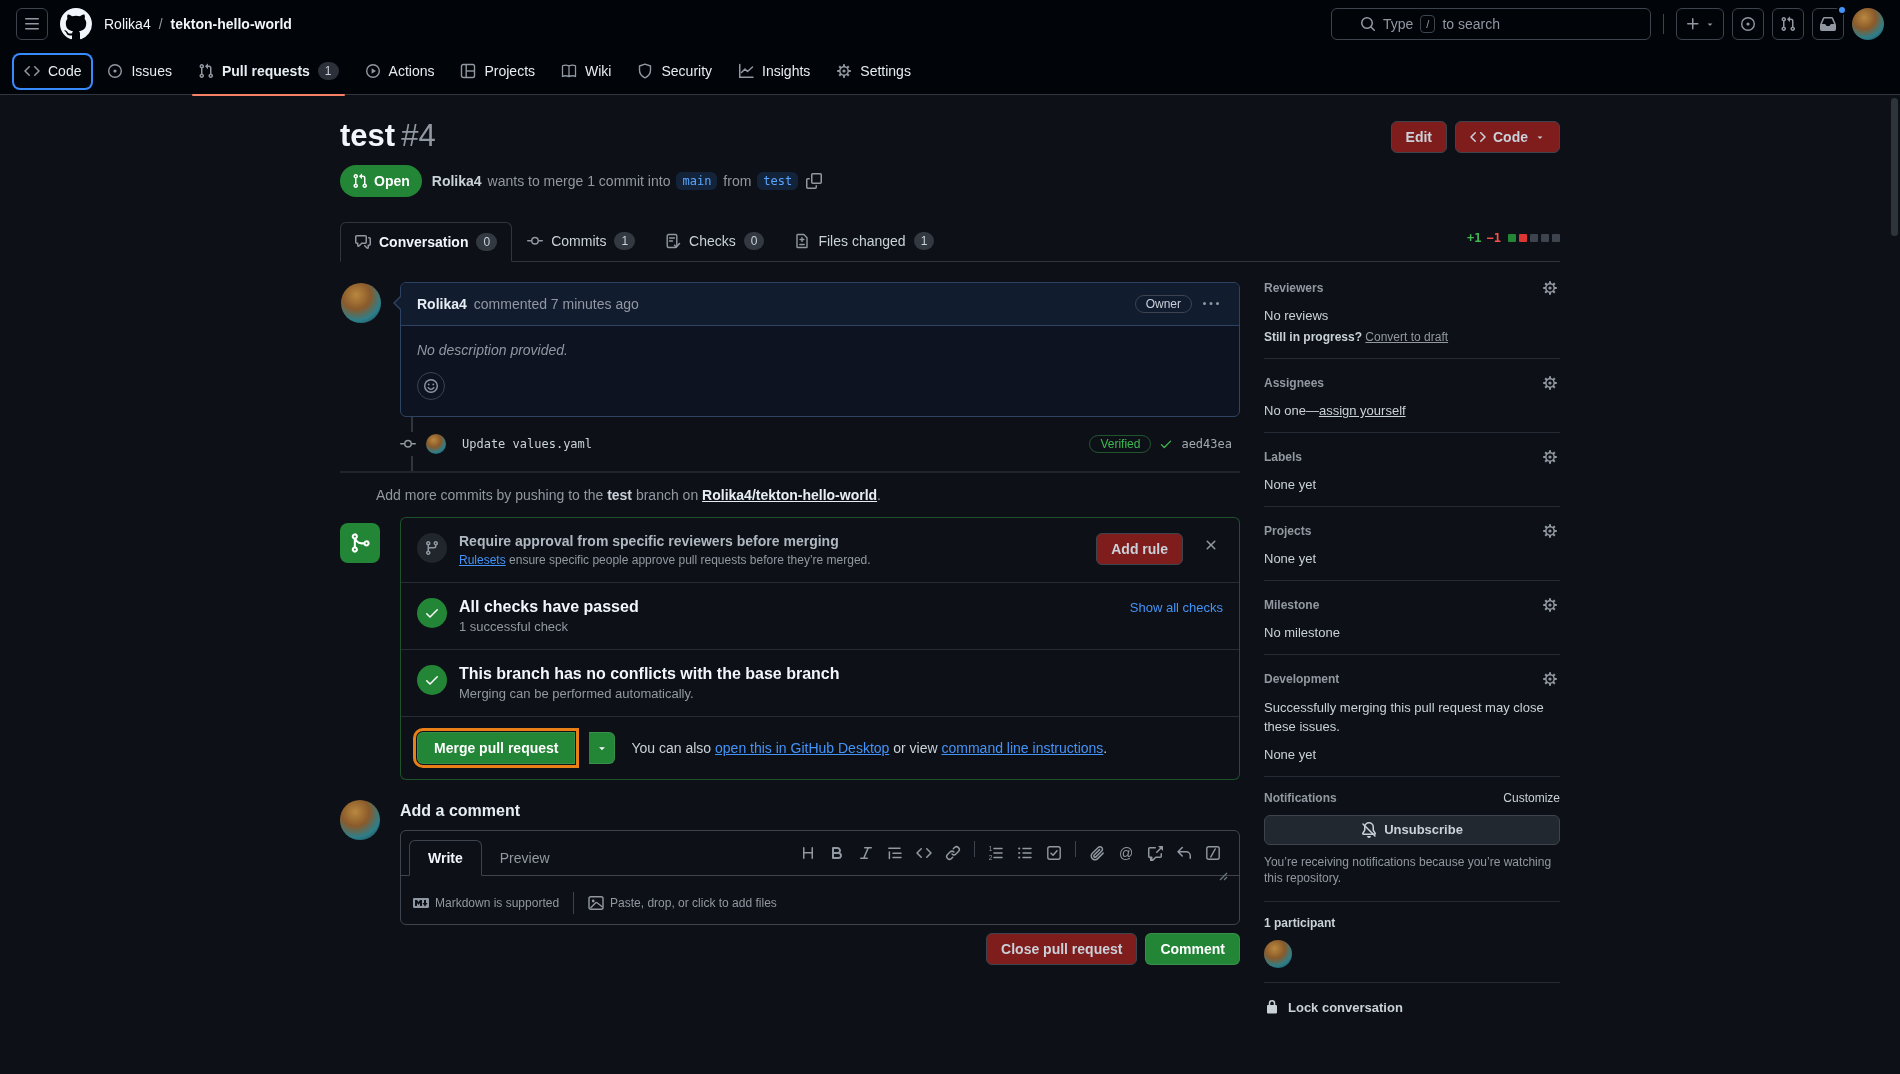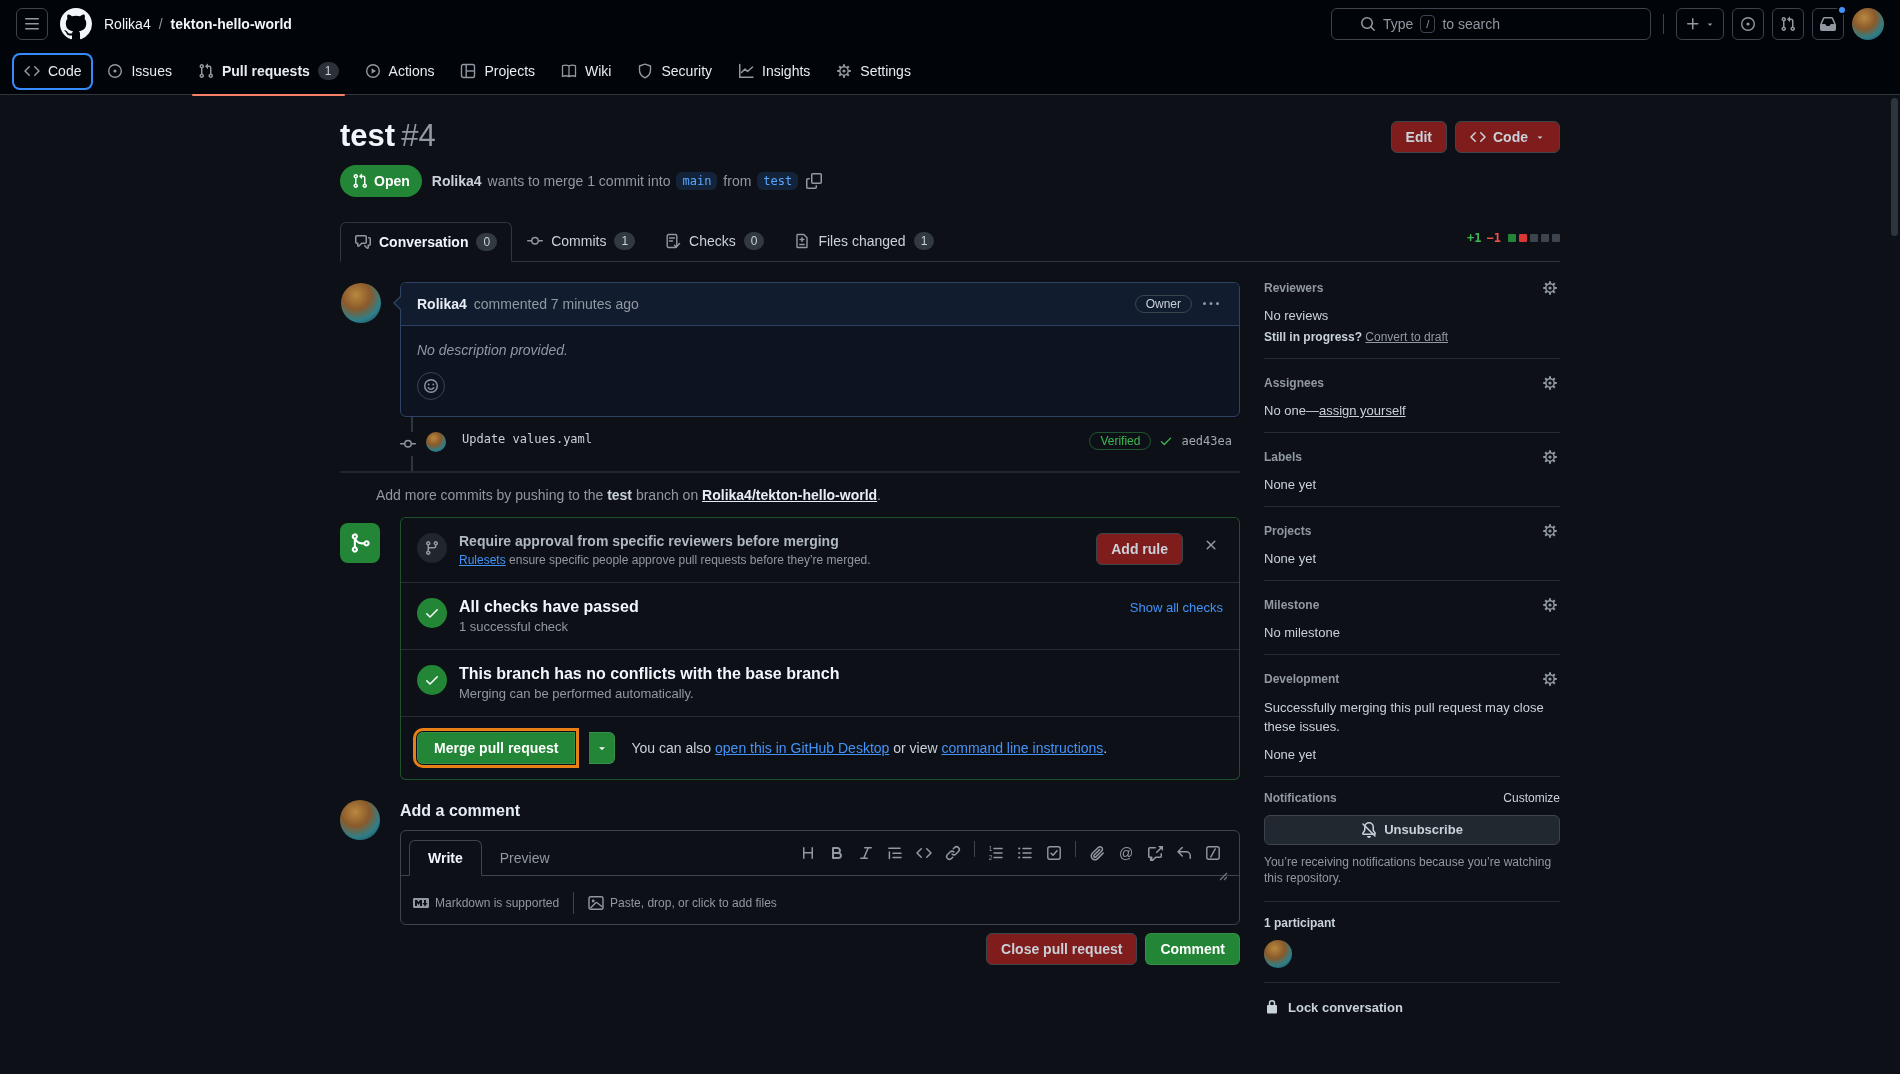--- a/index.html
+++ b/index.html
@@ -79,21 +79,21 @@
 .comment-head::after { content:""; position:absolute; left:-6.5px; top:13px; border-style:solid; border-width:7px 7px 7px 0; border-color:transparent #121c2f transparent transparent; }
 .comment-head .author { font-weight:700; color:#e6edf3; }
 .comment-head .meta { color:#9198a1; }
 .owner-badge { margin-left:auto; border:1px solid #3d444d; border-radius:2em; padding:1px 10px; font-size:12px; color:#c9d1d9; }
 .kebab-btn { background:none; border:none; color:#9198a1; padding:4px; }
 .comment-body { padding:16px; }
 .no-desc { color:#9198a1; font-style:italic; }
 .react-btn { margin-top:14px; width:28px; height:28px; border-radius:50%; border:1px solid #3d444d; background:none; color:#9198a1; display:flex; align-items:center; justify-content:center; }
 
 
-.commit-row { position:relative; margin-left:60px; padding:15px 8px 15px 0; display:flex; align-items:flex-start; gap:10px; }
+.commit-row { position:relative; margin-left:60px; padding:15px 8px 15px 0; display:flex; align-items:center; gap:10px; }
 .commit-row::before { content:""; position:absolute; left:11px; top:0; bottom:0; width:2px; background:#30363d; }
 .commit-icon { position:relative; background:#0d1117; padding:4px 0; color:#9198a1; }
 .commit-msg { font-family:"DejaVu Sans Mono", monospace; font-size:12px; color:#c9d1d9; margin-left:6px; }
 .commit-right { margin-left:auto; display:flex; align-items:center; gap:8px; }
 .verified-badge { border:1px solid rgba(63,185,80,0.4); color:#3fb950; font-size:12px; padding:1px 10px; border-radius:2em; }
 .sha { font-family:"DejaVu Sans Mono", monospace; font-size:12px; color:#a0a8b0; }
 .check-green { color:#3fb950; }
 .tl-sep { border:0; border-top:2px solid #21262d; }
 
 

